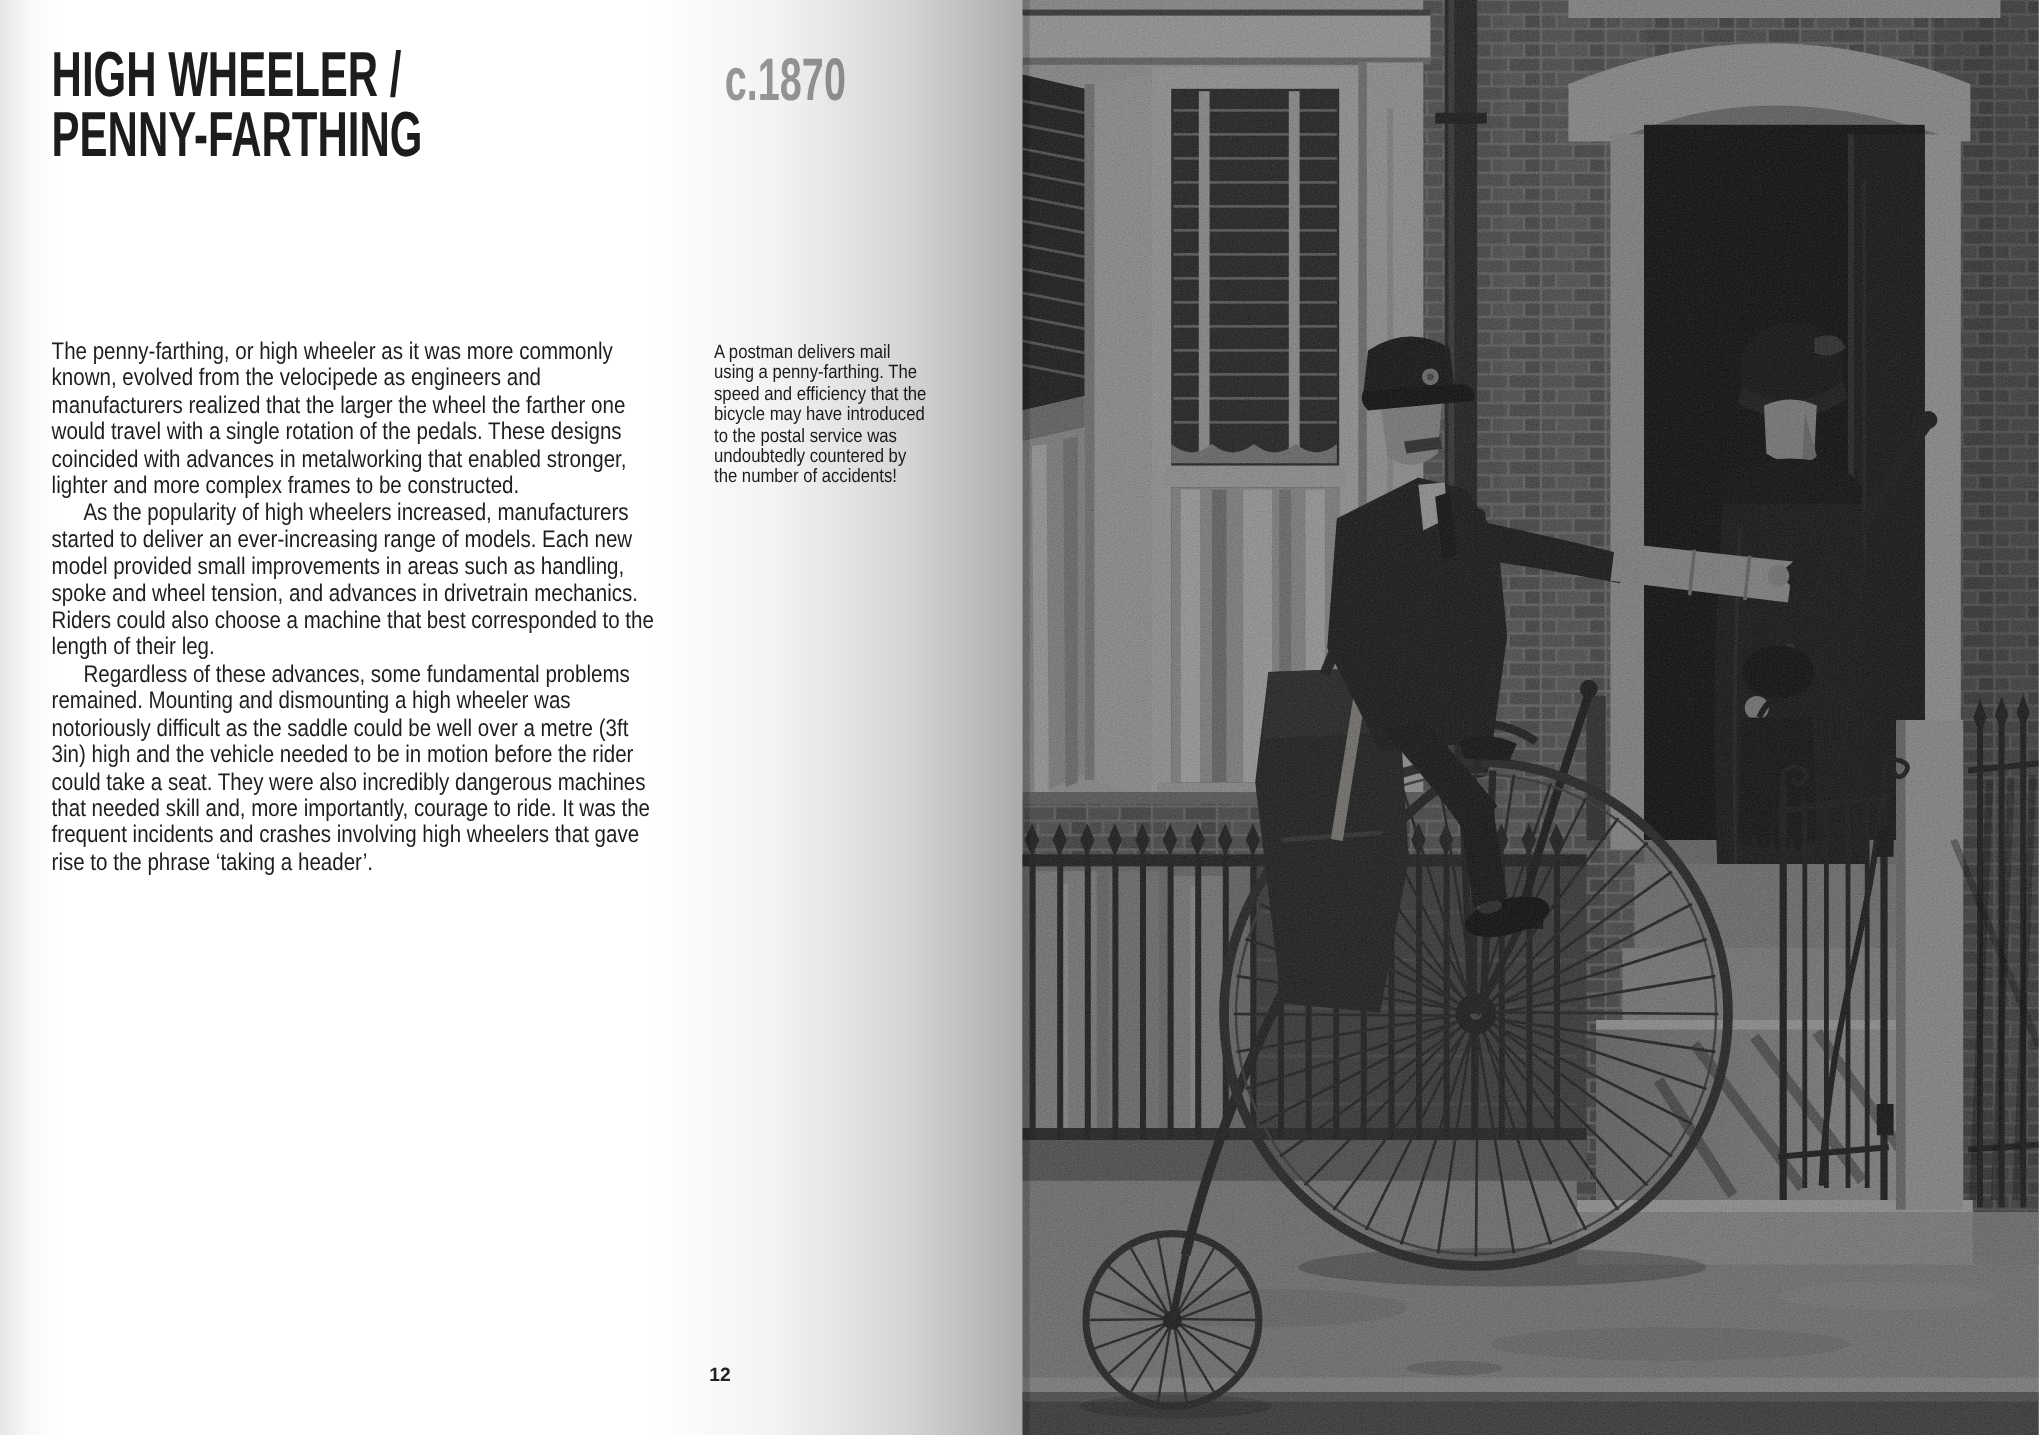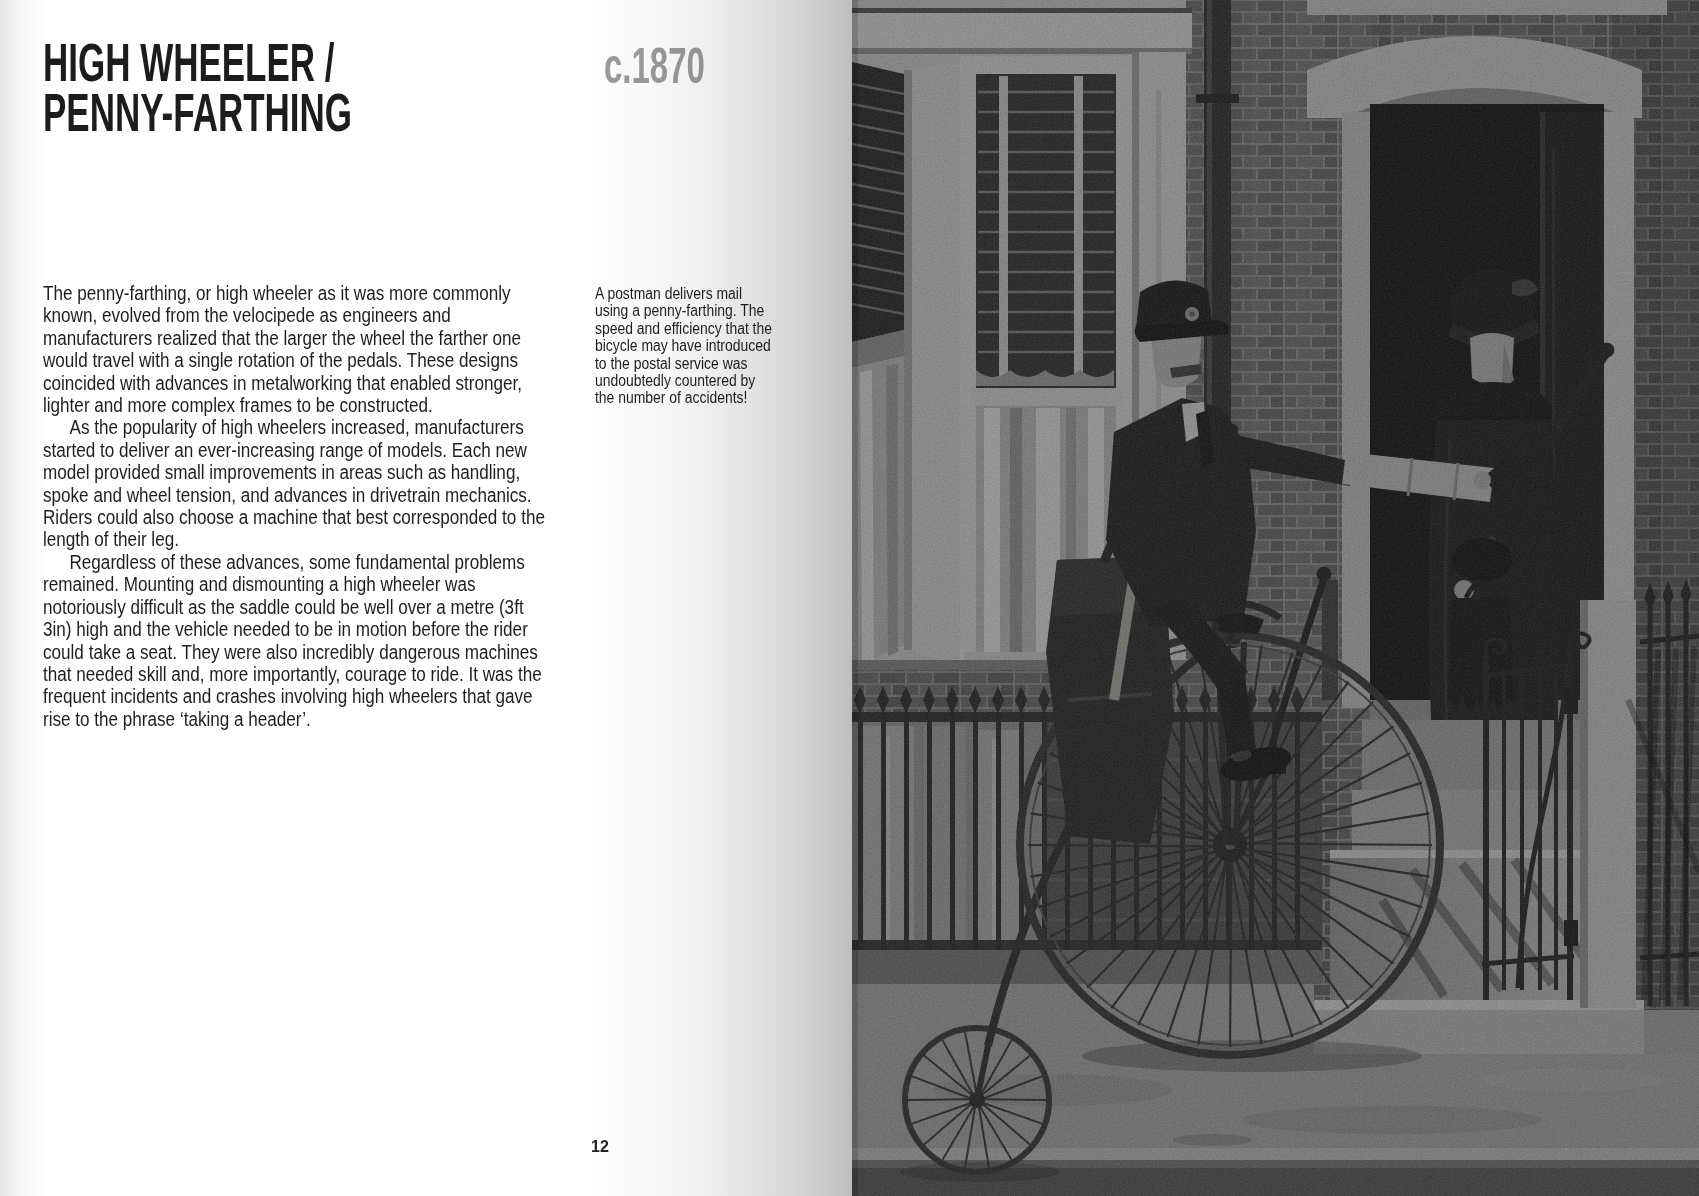--- a/index.html
+++ b/index.html
@@ -1,20 +1,20 @@
 <!DOCTYPE html>
 <html><head>
 <meta charset="utf-8">
 <style>
   html,body{margin:0;padding:0;background:#777;}
   .spread{position:relative;width:1699px;height:1196px;overflow:hidden;background:#fff;
           font-family:"Liberation Sans", sans-serif;}
   
   .left-page{position:absolute;left:0;top:0;width:852px;height:1196px;
-    background:linear-gradient(90deg,#e6e6e6 0px,#f7f7f7 22px,#ffffff 48px);padding-left:44px;}
+    background:linear-gradient(90deg,#e6e6e6 0px,#f7f7f7 22px,#ffffff 48px);}
   .spine-shade{position:absolute;right:0;top:0;width:310px;height:1196px;pointer-events:none;
     background:linear-gradient(90deg,rgba(0,0,0,0) 0%,rgba(0,0,0,0.05) 35%,rgba(0,0,0,0.16) 68%,rgba(0,0,0,0.33) 100%);}
   .page-title{position:absolute;left:43px;top:38px;margin:0;color:#1c1c1c;
     font-size:53px;line-height:50px;font-weight:bold;letter-spacing:0;
     transform:scaleX(0.66);transform-origin:left top;white-space:nowrap;}
   .page-date{position:absolute;left:604px;top:41px;color:#9b9b9b;
     font-size:50px;line-height:50px;font-weight:bold;
     transform:scaleX(0.66);transform-origin:left top;white-space:nowrap;}
   .body-col{position:absolute;left:43px;top:282px;width:620px;color:#1e1e1e;
     font-size:20px;line-height:22.4px;transform:scaleX(0.855);transform-origin:left top;}

